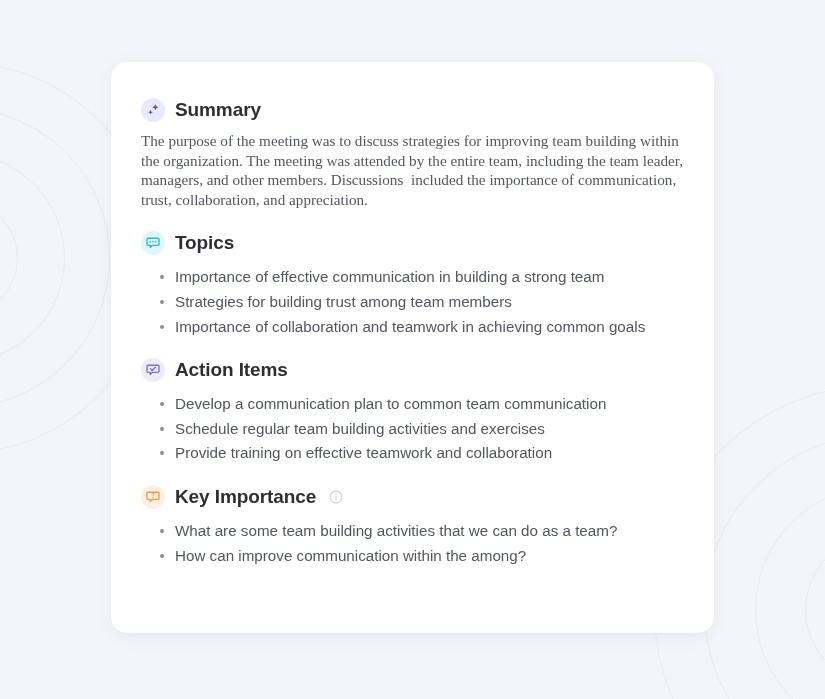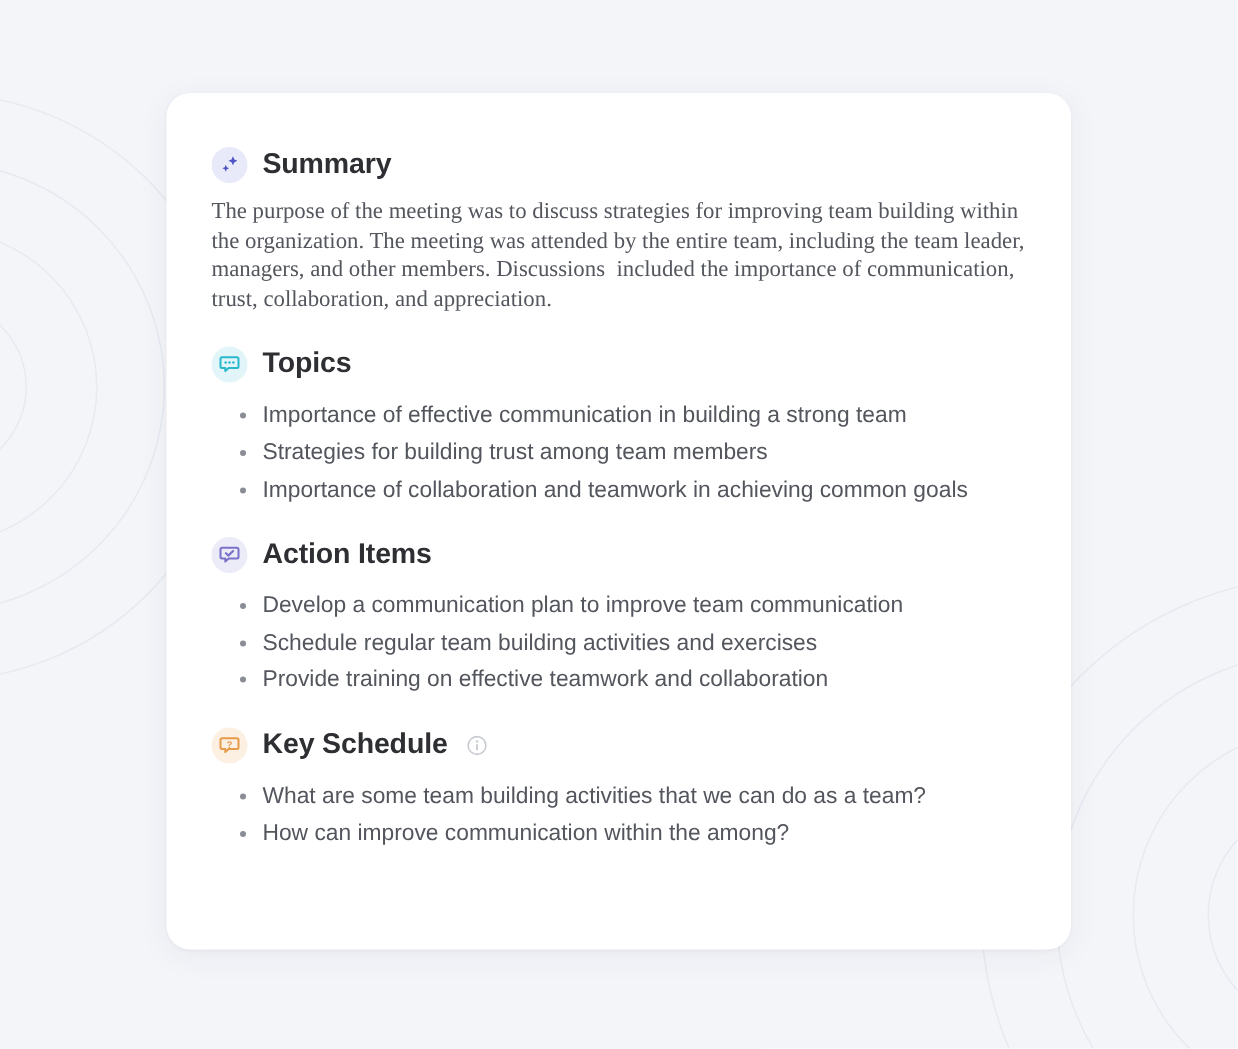--- a/index.html
+++ b/index.html
@@ -179,35 +179,35 @@
     <div class="sec-head">
       <span class="ico actions">
         <svg width="16" height="16" viewBox="0 0 16 16" aria-hidden="true">
           <path d="M3 3.2h10a1 1 0 0 1 1 1v5.1a1 1 0 0 1-1 1H7.4l-2.2 2.1V10.3H3a1 1 0 0 1-1-1V4.2a1 1 0 0 1 1-1z" fill="none" stroke="#7a72c8" stroke-width="1.35" stroke-linejoin="round"></path>
           <path d="M5.6 6.8l1.6 1.6 3.2-3.1" fill="none" stroke="#7a72c8" stroke-width="1.45" stroke-linecap="round" stroke-linejoin="round"></path>
         </svg>
       </span>
       <span class="sec-title">Action Items</span>
     </div>
     <ul class="bullets">
-      <li>Develop a communication plan to improve team communication</li>
+      <li>Develop a communication plan to common team communication</li>
       <li>Schedule regular team building activities and exercises</li>
       <li>Provide training on effective teamwork and collaboration</li>
     </ul>
   </div>
 
   <div class="section">
     <div class="sec-head">
       <span class="ico questions">
         <svg width="16" height="16" viewBox="0 0 16 16" aria-hidden="true">
           <path d="M3 3.2h10a1 1 0 0 1 1 1v5.1a1 1 0 0 1-1 1H7.4l-2.2 2.1V10.3H3a1 1 0 0 1-1-1V4.2a1 1 0 0 1 1-1z" fill="none" stroke="#e79b4a" stroke-width="1.35" stroke-linejoin="round"></path>
           <text x="8" y="9.4" text-anchor="middle" font-family="Liberation Sans, sans-serif" font-size="6.4" font-weight="bold" fill="#e79b4a">?</text>
         </svg>
       </span>
-      <span class="sec-title">Key Schedule</span>
+      <span class="sec-title">Key Importance</span>
       <span class="info-ico">
         <svg width="14" height="14" viewBox="0 0 14 14" aria-hidden="true">
           <circle cx="7" cy="7" r="5.9" fill="none" stroke="#9aa0aa" stroke-width="1.1"></circle>
           <circle cx="7" cy="4.3" r=".78" fill="#9aa0aa"></circle>
           <rect x="6.4" y="6" width="1.25" height="4.2" rx=".6" fill="#9aa0aa"></rect>
         </svg>
       </span>
     </div>
     <ul class="bullets">
       <li>What are some team building activities that we can do as a team?</li>

